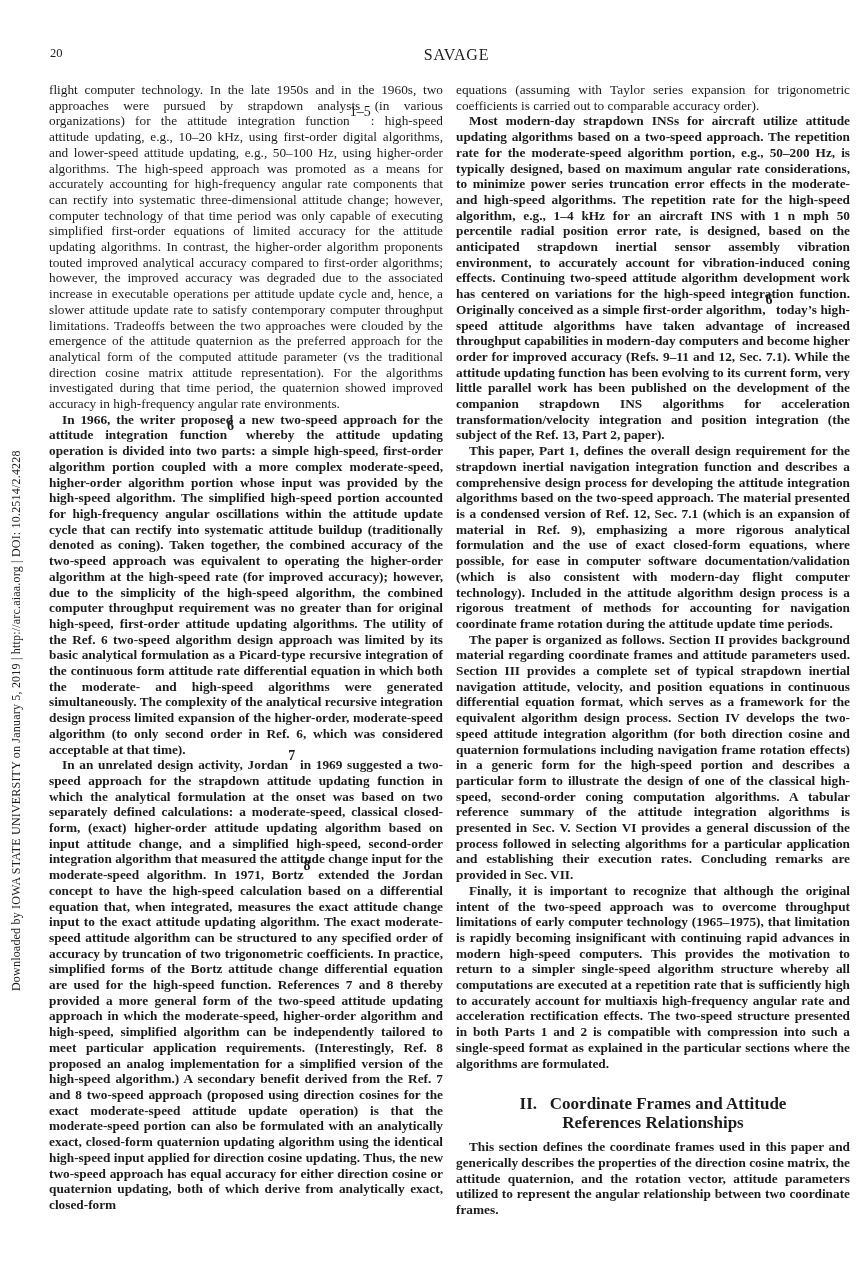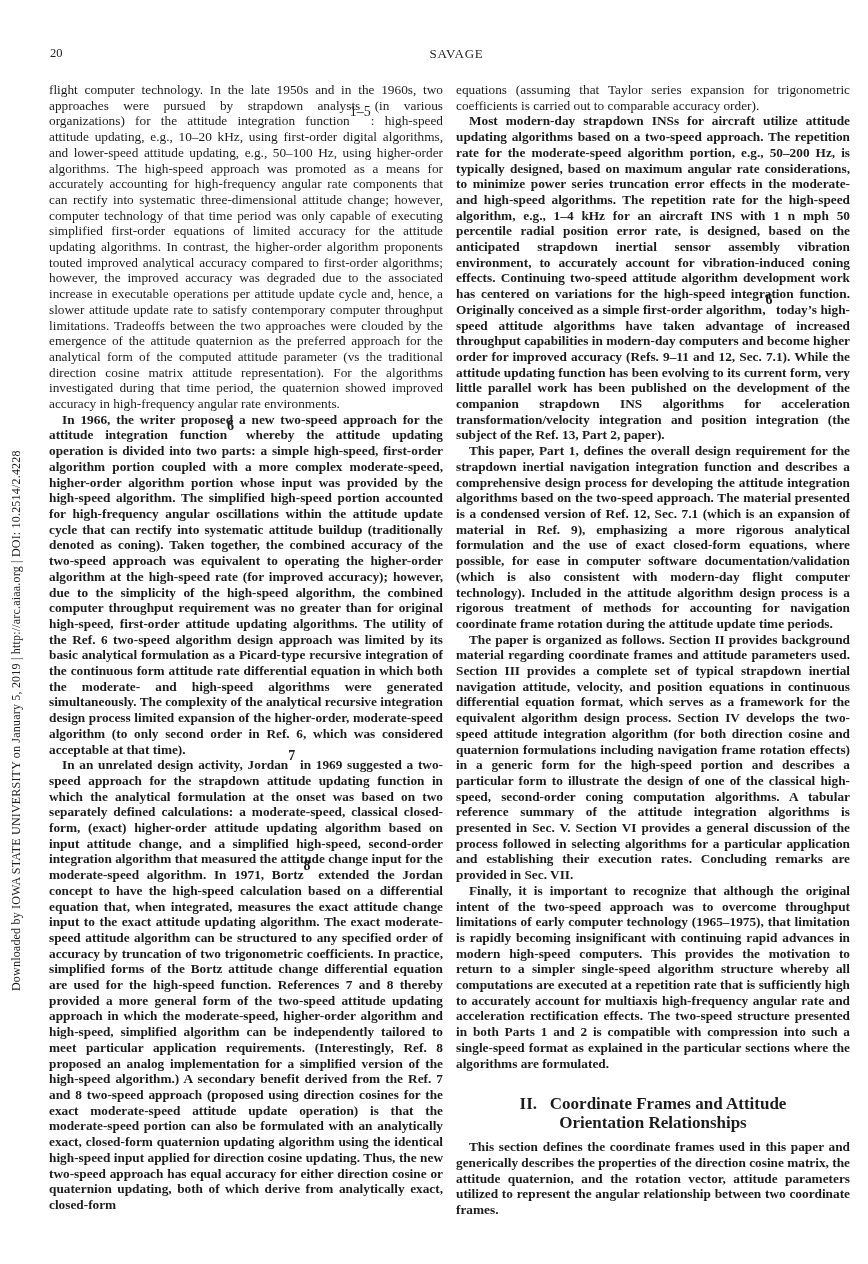--- a/index.html
+++ b/index.html
@@ -29,21 +29,21 @@
     left: 49px;
     right: 4px;
     height: 16px;
     font-size: 12.5px;
   }
   .page-number { position: absolute; left: 1px; top: 0; }
   .running-head {
     position: absolute; left: 0; right: 0; top: 0;
     text-align: center;
     letter-spacing: 0.8px;
-    font-size: 13px;
+    font-size: 16px;
   }
   .columns {
     position: absolute;
     top: 82px;
     left: 49px;
     display: flex;
     gap: 13px;
   }
   .col {
     width: 394px;
@@ -83,30 +83,30 @@
   <div class="columns">
 
     <div class="col">
         <p class="para">flight computer technology. In the late 1950s and in the 1960s, two approaches were pursued by strapdown analysts (in various organizations) for the attitude integration function<sup class="refmark">1–5</sup>: high-speed attitude updating, e.g., 10–20 kHz, using first-order digital algorithms, and lower-speed attitude updating, e.g., 50–100 Hz, using higher-order algorithms. The high-speed approach was promoted as a means for accurately accounting for high-frequency angular rate components that can rectify into systematic three-dimensional attitude change; however, computer technology of that time period was only capable of executing simplified first-order equations of limited accuracy for the attitude updating algorithms. In contrast, the higher-order algorithm proponents touted improved analytical accuracy compared to first-order algorithms; however, the improved accuracy was degraded due to the associated increase in executable operations per attitude update cycle and, hence, a slower attitude update rate to satisfy contemporary computer throughput limitations. Tradeoffs between the two approaches were clouded by the emergence of the attitude quaternion as the preferred approach for the analytical form of the computed attitude parameter (vs the traditional direction cosine matrix attitude representation). For the algorithms investigated during that time period, the quaternion showed improved accuracy in high-frequency angular rate environments.</p>
         <p class="para indent">In 1966, the writer proposed a new two-speed approach for the attitude integration function<sup class="refmark">6</sup> whereby the attitude updating operation is divided into two parts: a simple high-speed, first-order algorithm portion coupled with a more complex moderate-speed, higher-order algorithm portion whose input was provided by the high-speed algorithm. The simplified high-speed portion accounted for high-frequency angular oscillations within the attitude update cycle that can rectify into systematic attitude buildup (traditionally denoted as coning). Taken together, the combined accuracy of the two-speed approach was equivalent to operating the higher-order algorithm at the high-speed rate (for improved accuracy); however, due to the simplicity of the high-speed algorithm, the combined computer throughput requirement was no greater than for original high-speed, first-order attitude updating algorithms. The utility of the Ref. 6 two-speed algorithm design approach was limited by its basic analytical formulation as a Picard-type recursive integration of the continuous form attitude rate differential equation in which both the moderate- and high-speed algorithms were generated simultaneously. The complexity of the analytical recursive integration design process limited expansion of the higher-order, moderate-speed algorithm (to only second order in Ref. 6, which was considered acceptable at that time).</p>
         <p class="para indent">In an unrelated design activity, Jordan<sup class="refmark">7</sup> in 1969 suggested a two-speed approach for the strapdown attitude updating function in which the analytical formulation at the onset was based on two separately defined calculations: a moderate-speed, classical closed-form, (exact) higher-order attitude updating algorithm based on input attitude change, and a simplified high-speed, second-order integration algorithm that measured the attitude change input for the moderate-speed algorithm. In 1971, Bortz<sup class="refmark">8</sup> extended the Jordan concept to have the high-speed calculation based on a differential equation that, when integrated, measures the exact attitude change input to the exact attitude updating algorithm. The exact moderate-speed attitude algorithm can be structured to any specified order of accuracy by truncation of two trigonometric coefficients. In practice, simplified forms of the Bortz attitude change differential equation are used for the high-speed function. References 7 and 8 thereby provided a more general form of the two-speed attitude updating approach in which the moderate-speed, higher-order algorithm and high-speed, simplified algorithm can be independently tailored to meet particular application requirements. (Interestingly, Ref. 8 proposed an analog implementation for a simplified version of the high-speed algorithm.) A secondary benefit derived from the Ref. 7 and 8 two-speed approach (proposed using direction cosines for the exact moderate-speed attitude update operation) is that the moderate-speed portion can also be formulated with an analytically exact, closed-form quaternion updating algorithm using the identical high-speed input applied for direction cosine updating. Thus, the new two-speed approach has equal accuracy for either direction cosine or quaternion updating, both of which derive from analytically exact, closed-form</p>
       </div>
 
     <div class="col">
       <div>
-          <p class="para">equations (assuming that Taylor series expansion for trigonometric coefficients is carried out to comparable accuracy order).</p>
+          <p class="para">equations (assuming with Taylor series expansion for trigonometric coefficients is carried out to comparable accuracy order).</p>
           <p class="para indent">Most modern-day strapdown INSs for aircraft utilize attitude updating algorithms based on a two-speed approach. The repetition rate for the moderate-speed algorithm portion, e.g., 50–200 Hz, is typically designed, based on maximum angular rate considerations, to minimize power series truncation error effects in the moderate- and high-speed algorithms. The repetition rate for the high-speed algorithm, e.g., 1–4 kHz for an aircraft INS with 1 n mph 50 percentile radial position error rate, is designed, based on the anticipated strapdown inertial sensor assembly vibration environment, to accurately account for vibration-induced coning effects. Continuing two-speed attitude algorithm development work has centered on variations for the high-speed integration function. Originally conceived as a simple first-order algorithm,<sup class="refmark">6</sup> today’s high-speed attitude algorithms have taken advantage of increased throughput capabilities in modern-day computers and become higher order for improved accuracy (Refs. 9–11 and 12, Sec. 7.1). While the attitude updating function has been evolving to its current form, very little parallel work has been published on the development of the companion strapdown INS algorithms for acceleration transformation/velocity integration and position integration (the subject of the Ref. 13, Part 2, paper).</p>
           <p class="para indent">This paper, Part 1, defines the overall design requirement for the strapdown inertial navigation integration function and describes a comprehensive design process for developing the attitude integration algorithms based on the two-speed approach. The material presented is a condensed version of Ref. 12, Sec. 7.1 (which is an expansion of material in Ref. 9), emphasizing a more rigorous analytical formulation and the use of exact closed-form equations, where possible, for ease in computer software documentation/validation (which is also consistent with modern-day flight computer technology). Included in the attitude algorithm design process is a rigorous treatment of methods for accounting for navigation coordinate frame rotation during the attitude update time periods.</p>
           <p class="para indent">The paper is organized as follows. Section II provides background material regarding coordinate frames and attitude parameters used. Section III provides a complete set of typical strapdown inertial navigation attitude, velocity, and position equations in continuous differential equation format, which serves as a framework for the equivalent algorithm design process. Section IV develops the two-speed attitude integration algorithm (for both direction cosine and quaternion formulations including navigation frame rotation effects) in a generic form for the high-speed portion and describes a particular form to illustrate the design of one of the classical high-speed, second-order coning computation algorithms. A tabular reference summary of the attitude integration algorithms is presented in Sec. V. Section VI provides a general discussion of the process followed in selecting algorithms for a particular application and establishing their execution rates. Concluding remarks are provided in Sec. VII.</p>
           <p class="para indent">Finally, it is important to recognize that although the original intent of the two-speed approach was to overcome throughput limitations of early computer technology (1965–1975), that limitation is rapidly becoming insignificant with continuing rapid advances in modern high-speed computers. This provides the motivation to return to a simpler single-speed algorithm structure whereby all computations are executed at a repetition rate that is sufficiently high to accurately account for multiaxis high-frequency angular rate and acceleration rectification effects. The two-speed structure presented in both Parts 1 and 2 is compatible with compression into such a single-speed format as explained in the particular sections where the algorithms are formulated.</p>
         </div>
 
       <h2 class="section-heading">
         <span>II.&nbsp;&nbsp;&nbsp;Coordinate Frames and Attitude</span><br>
-        <span>Orientation Relationships</span>
+        <span>References Relationships</span>
       </h2>
 
       <div>
           <p class="para indent">This section defines the coordinate frames used in this paper and generically describes the properties of the direction cosine matrix, the attitude quaternion, and the rotation vector, attitude parameters utilized to represent the angular relationship between two coordinate frames.</p>
         </div>
     </div>
 
   </div>
 
 </div>

